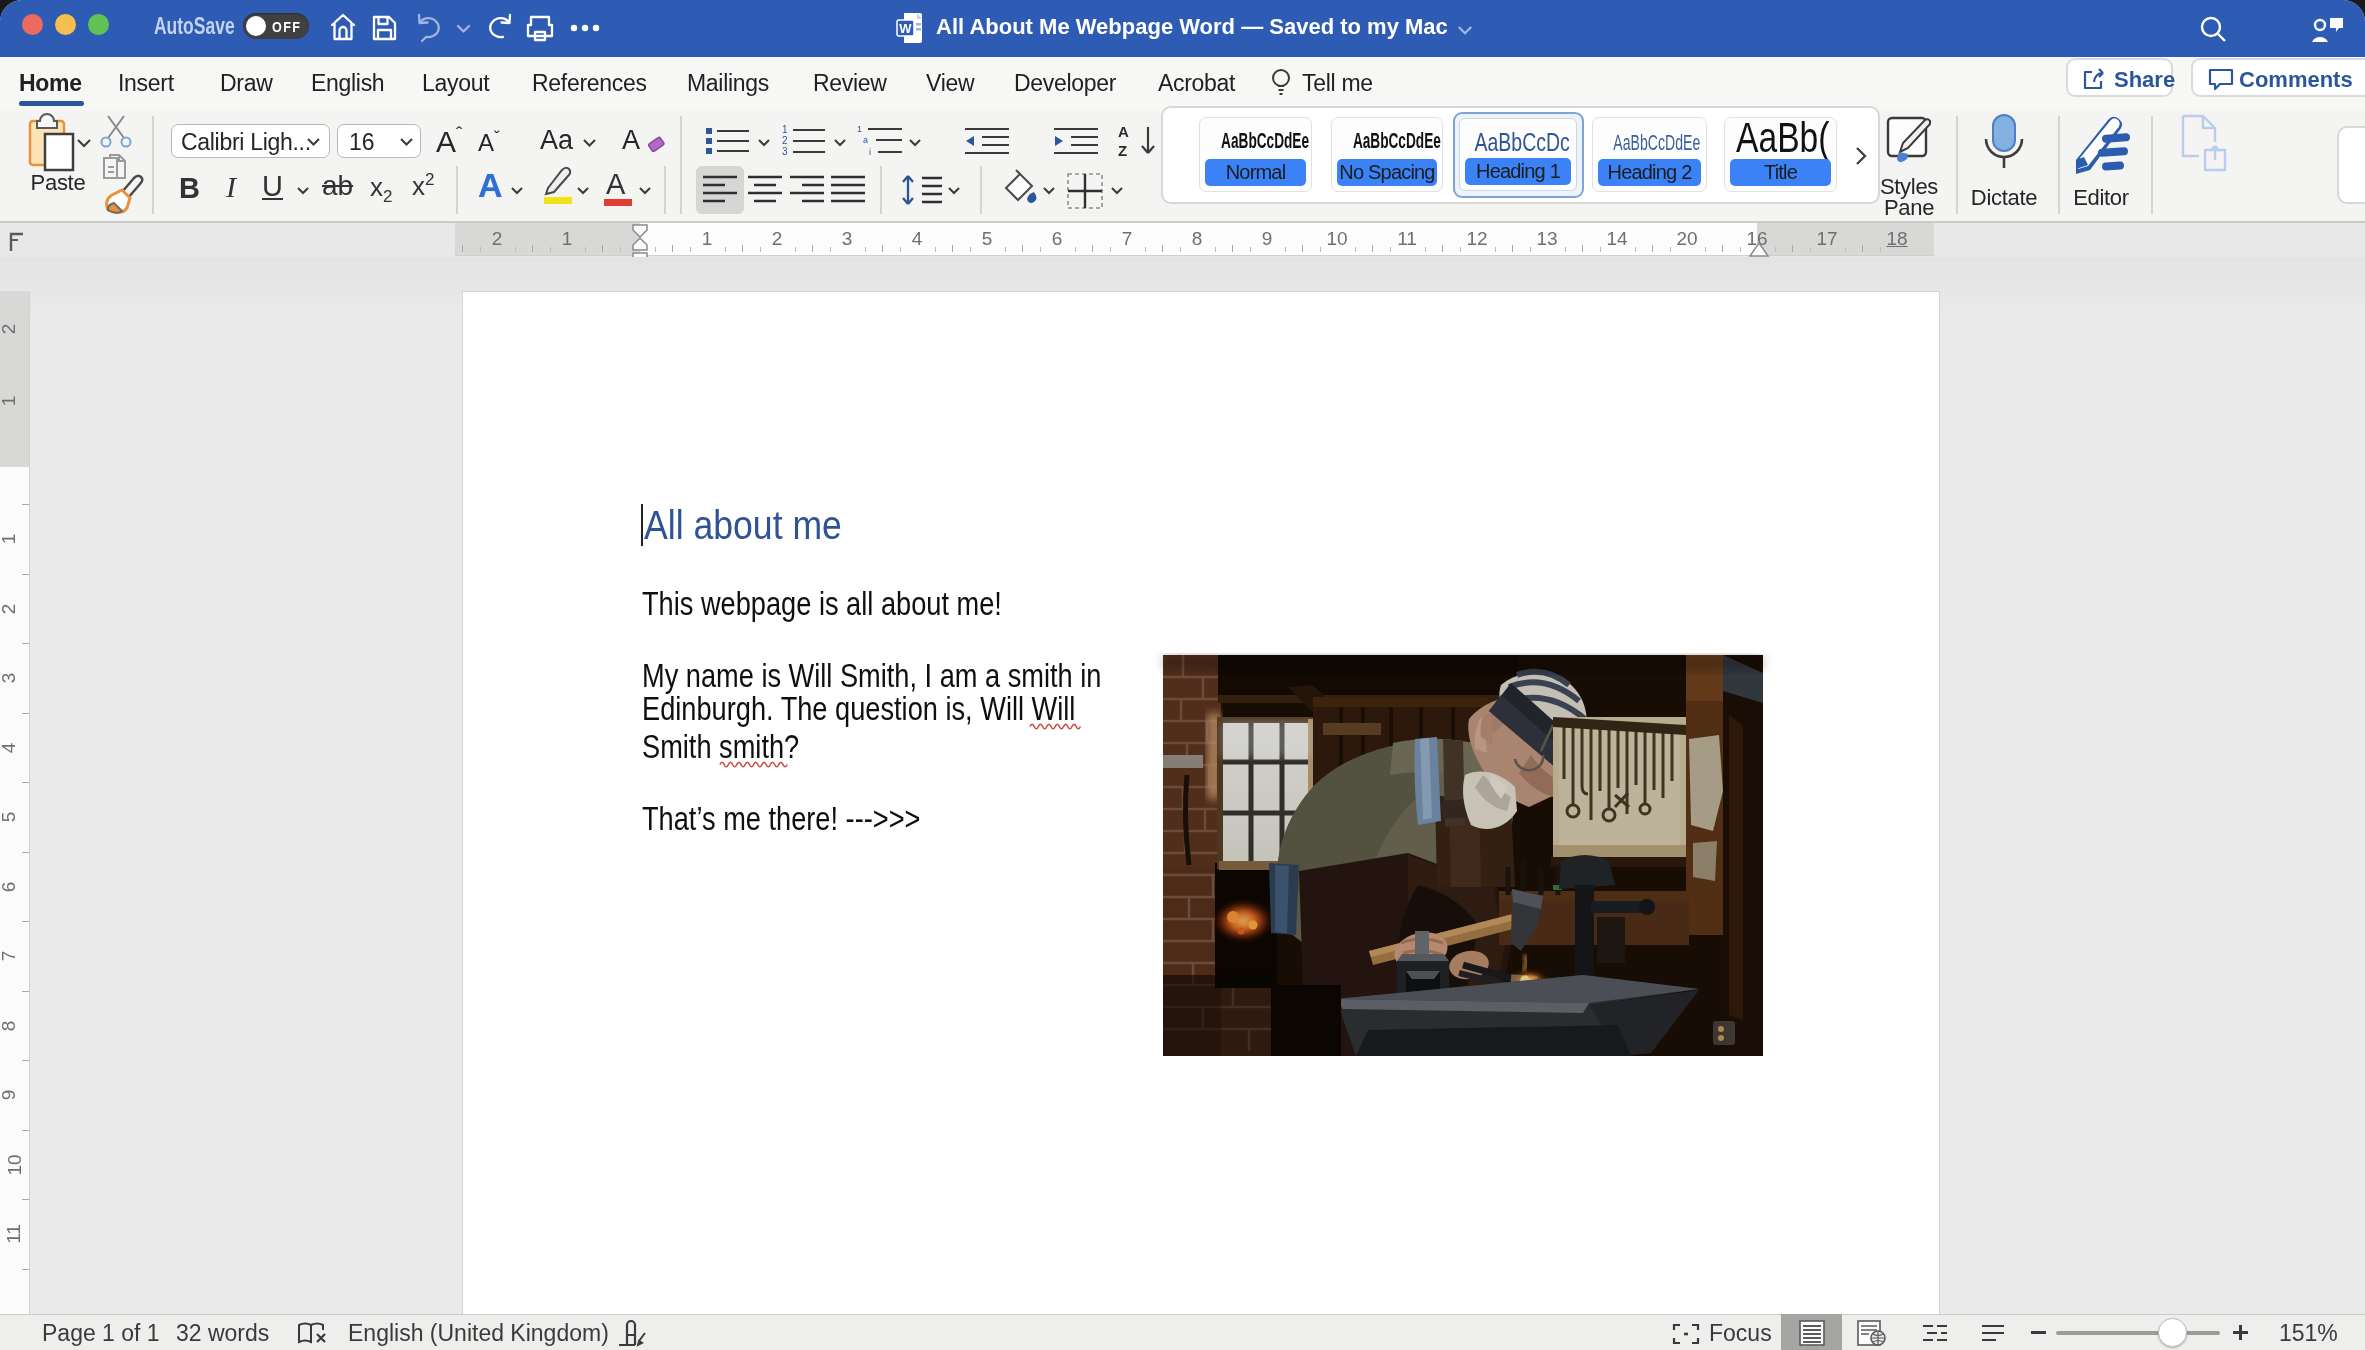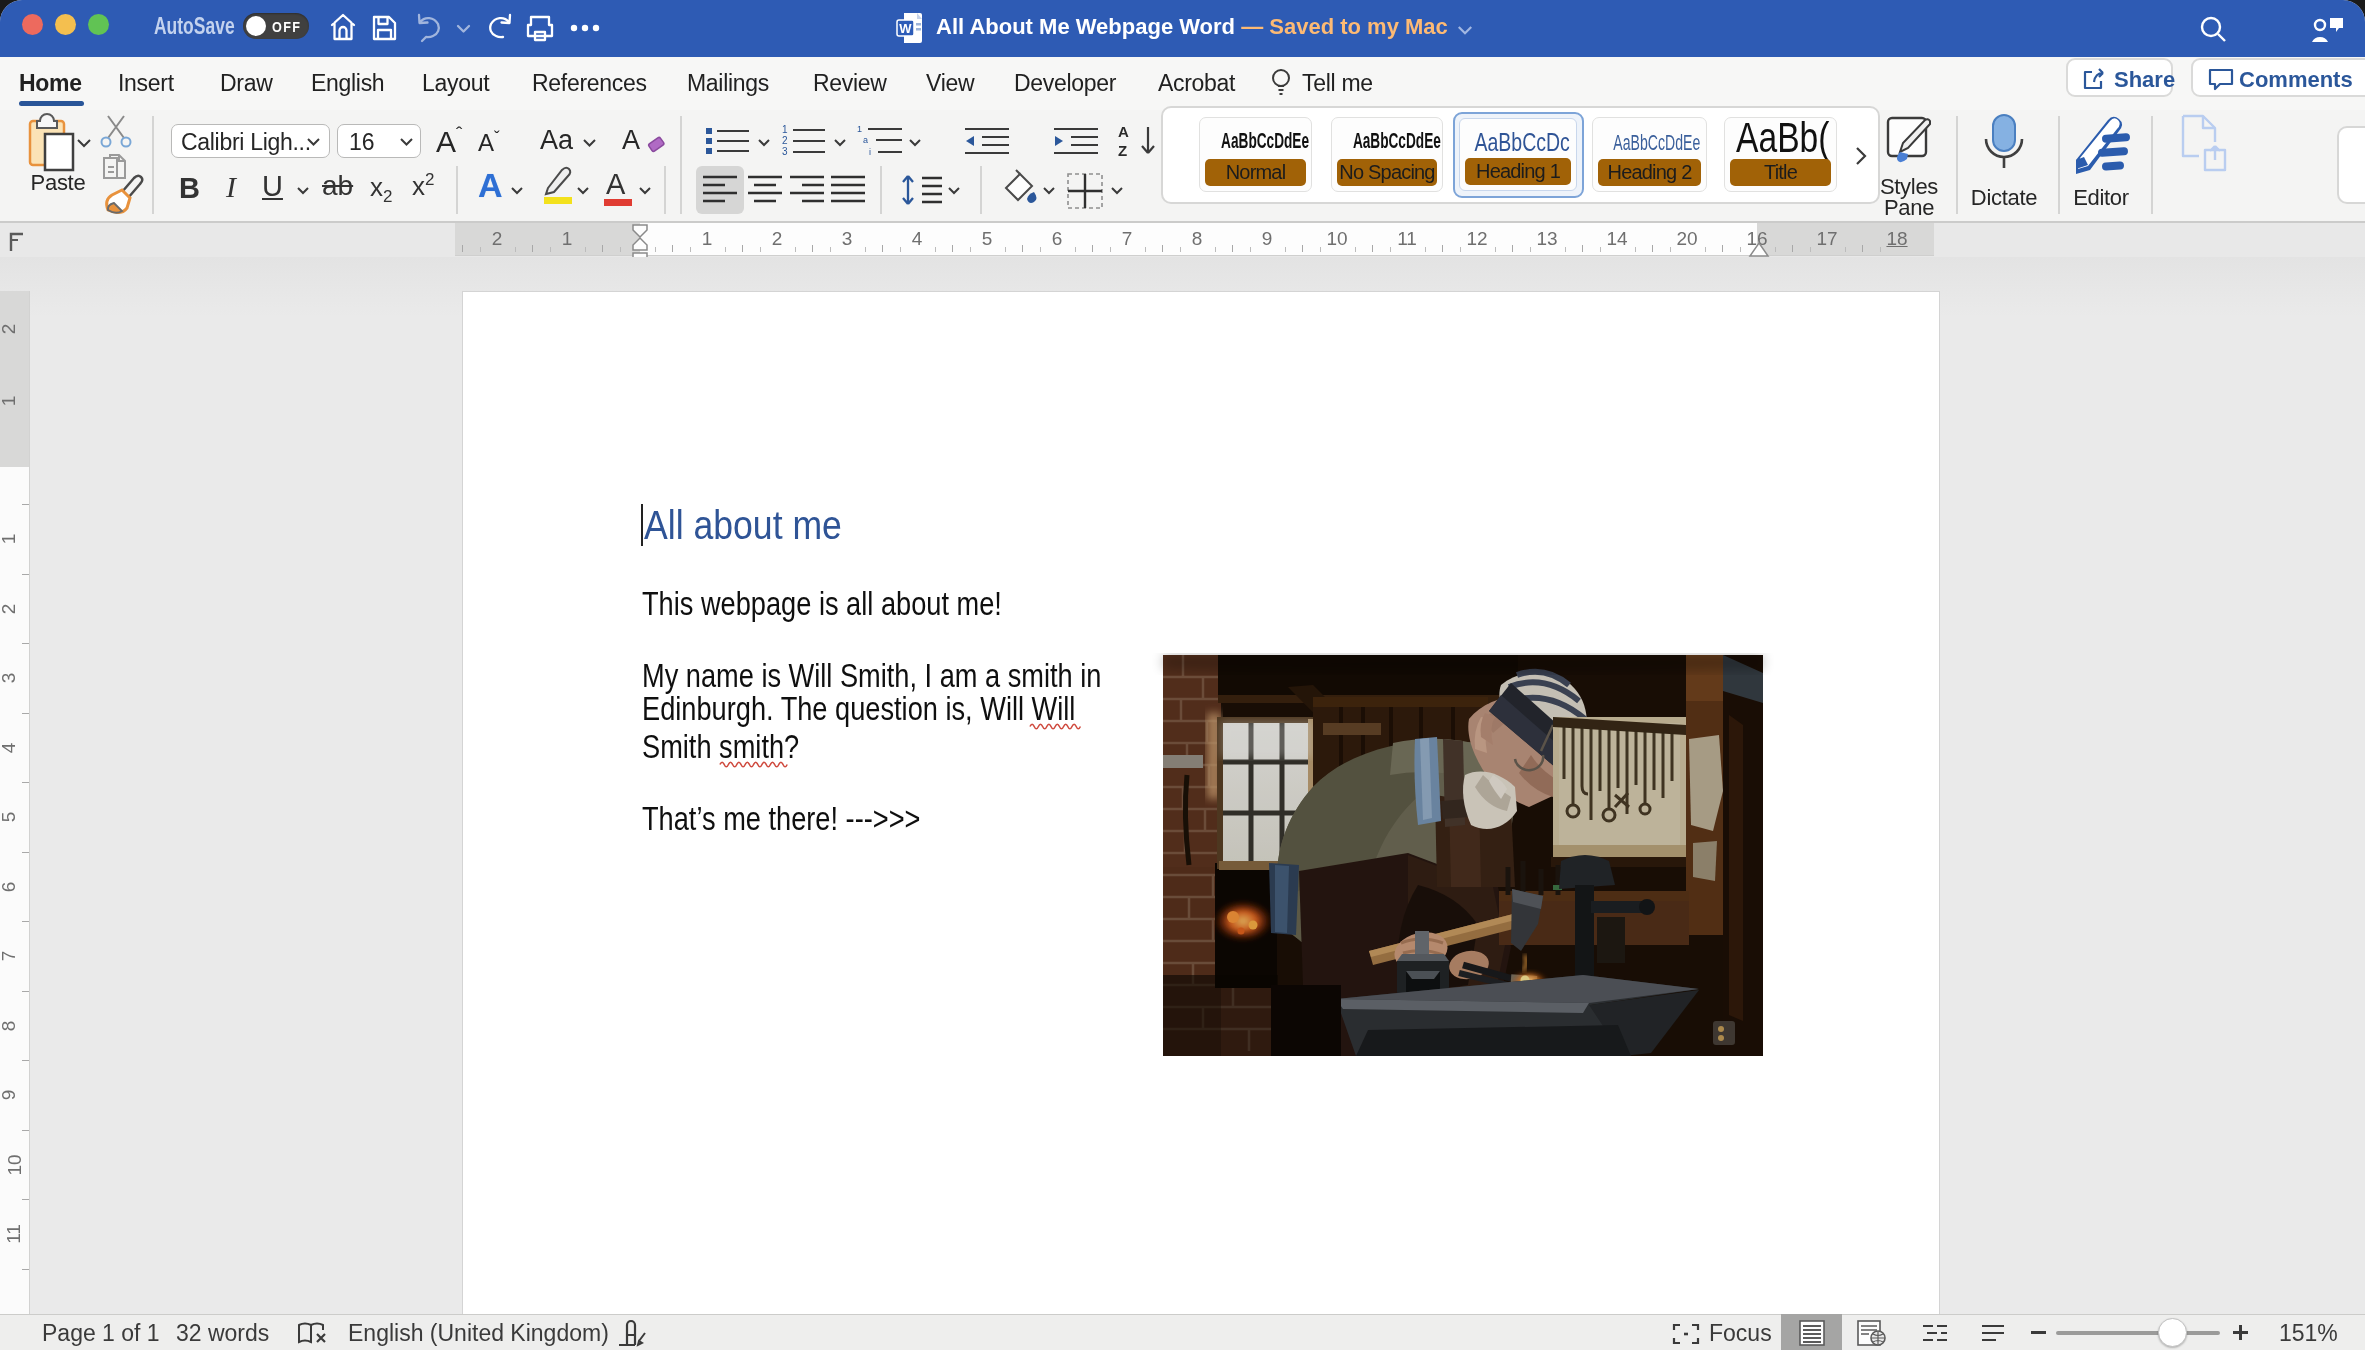--- a/index.html
+++ b/index.html
@@ -8,34 +8,34 @@
   .abs { position:absolute; }
   svg.abs { overflow:visible; }
   
   .titlebar { position:absolute; left:0; top:0; width:2365px; height:57px; background:#2e5bb4; }
   .light { position:absolute; top:14px; width:21px; height:21px; border-radius:50%; }
   .autosave { position:absolute; left:154px; top:13px; color:#c3d2ee; font-size:23px; font-weight:bold; transform:scaleX(.76); transform-origin:0 50%; }
   .toggle { position:absolute; left:243px; top:13px; width:66px; height:26px; background:#404040; border-radius:13px; box-shadow:inset 0 1px 2px rgba(0,0,0,.3); }
   .toggle .knob { position:absolute; left:3px; top:3px; width:20px; height:20px; border-radius:50%; background:#fff; }
   .toggle .lbl { position:absolute; left:29px; top:6px; color:#fff; font-size:14px; font-weight:bold; letter-spacing:1.5px; transform:scaleX(.9); transform-origin:0 50%; }
   .doctitle { position:absolute; left:936px; top:14px; font-size:22px; color:#fff; font-weight:bold; white-space:nowrap; }
-  .doctitle .dim { color:#fdba74; }
+  .doctitle .dim { color:#ffffff; }
   
   .tabrow { position:absolute; left:0; top:57px; width:2365px; height:53px; background:#f7f7f6; }
   .tab { position:absolute; top:13px; font-size:23px; color:#212121; white-space:nowrap; letter-spacing:-.3px; }
   .tab.active { font-weight:bold; }
   .tabunderline { position:absolute; left:19px; top:44px; width:65px; height:5px; border-radius:3px; background:#2a5699; }
   .pillbtn { position:absolute; top:1px; height:39px; background:#fff; border:2px solid #dadad9; border-radius:9px; color:#2b579a; font-size:23px; font-weight:bold; }
   
   .ribbon { position:absolute; left:0; top:110px; width:2365px; height:113px; background:#f4f4f3; border-bottom:2px solid #cbcbca; }
   .vsep { position:absolute; width:1.5px; background:#d4d4d3; top:6px; height:98px; }
   .inputbox { position:absolute; background:#fff; border:1.5px solid #b9b9b8; border-radius:7px; color:#111; }
   .ribtext { position:absolute; color:#262626; }
   .riblabel { position:absolute; text-align:center; font-size:22px; line-height:21px; color:#262626; letter-spacing:-.3px; }
-  .galchip { position:absolute; left:5px; right:5px; bottom:5px; height:27px; background:#a16207; border-radius:5px; text-align:center; font-size:20px; color:#1c1c1c; line-height:27px; letter-spacing:-.8px; white-space:nowrap; overflow:hidden; }
+  .galchip { position:absolute; left:5px; right:5px; bottom:5px; height:27px; background:#3b82f6; border-radius:5px; text-align:center; font-size:20px; color:#1c1c1c; line-height:27px; letter-spacing:-.8px; white-space:nowrap; overflow:hidden; }
   
   .hruler { position:absolute; left:455px; top:223px; width:1479px; height:33px; background:#fdfdfd; border-bottom:1px solid #cfcfce; }
   .hruler .dark { position:absolute; top:0; height:100%; background:#d8d8d7; }
   .rnum { position:absolute; top:5px; font-size:19px; color:#6f6f6f; transform:translateX(-50%); }
   .htick { position:absolute; width:1px; height:7px; top:22px; background:#a8a8a8; }
   
   .workspace { position:absolute; left:0; top:257px; width:2365px; height:1057px; background:linear-gradient(#e3e3e3, #eaeaea 60px); overflow:hidden; }
   .vruler { position:absolute; left:0; top:34px; width:30px; height:1023px; background:#fbfbfb; border-right:1px solid #d2d2d1; }
   .vruler .dark { position:absolute; left:0; width:100%; background:#d8d8d7; }
   .vnum { position:absolute; left:4px; font-size:19px; color:#6f6f6f; transform:rotate(-90deg); }

